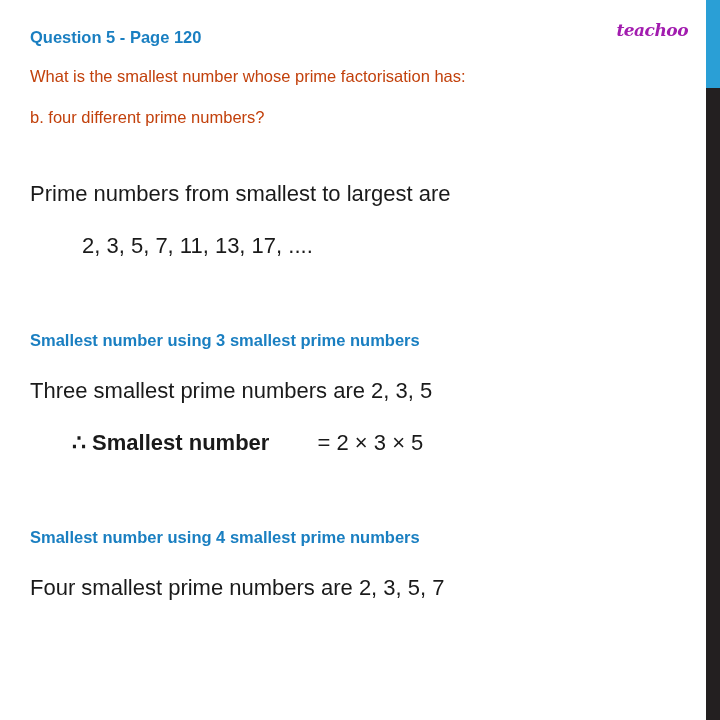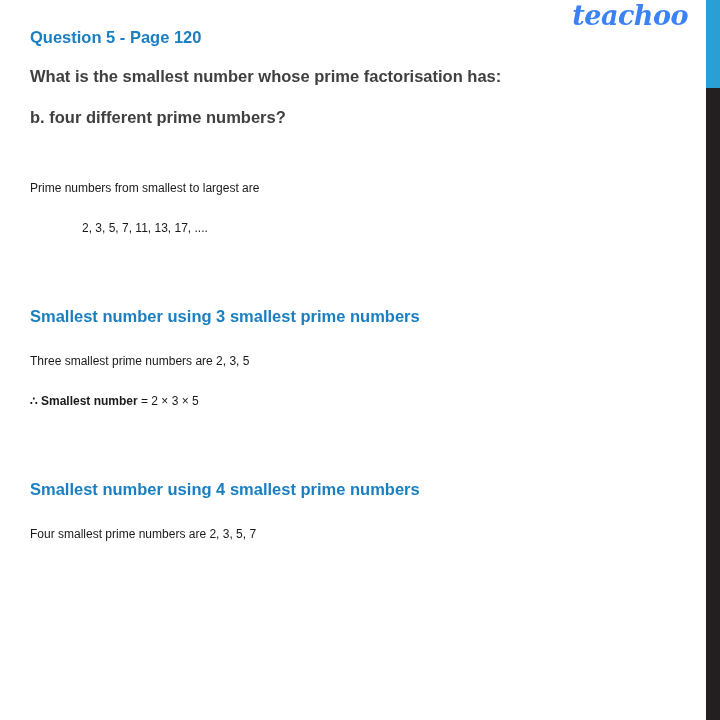--- a/index.html
+++ b/index.html
@@ -32,70 +32,71 @@
   .edge-bar-dark {
     position: absolute;
     top: 88px;
     right: 0;
     width: 14px;
     height: 632px;
     background: #231f20;
   }
   .brand {
     position: absolute;
-    top: 0;
+    top: 20px;
     right: 32px;
     font-family: "DejaVu Serif", serif;
     font-weight: bold;
     font-style: italic;
-    font-size: 27px;
-    color: #3b82f6;
+    font-size: 17px;
+    color: #a21caf;
     letter-spacing: -0.5px;
   }
   .content {
     position: absolute;
     left: 30px;
     top: 28px;
     right: 40px;
   }
   .q-title {
     color: #1a7fc1;
     font-weight: bold;
     font-size: 16.5px;
     margin: 0 0 20px 0;
   }
   .q-line {
-    color: #404040;
+    color: #c2410c;
     font-size: 16.5px;
     margin: 0 0 22px 0;
-    font-weight: bold;
+    font-weight: normal;
   }
   .body-line {
     color: #1a1a1a;
-    font-size: 12px;
+    font-size: 22px;
     margin: 0 0 26px 0;
   }
   .indent-1 {
     padding-left: 52px;
   }
   .indent-2 {
     padding-left: 196px;
   }
   .section-head {
     color: #1a7fc1;
     font-weight: bold;
     font-size: 16.5px;
     margin: 0 0 28px 0;
   }
   .bold {
     font-weight: bold;
     color: #1a1a1a;
   }
   .inline {
     display: inline;
+    margin-left: 42px;
   }
   .gap-32 { height: 32px; }
   .gap-46 { height: 46px; }
 </style>
 </head>
 <body>
 
 <div class="page">
 
   <div class="edge-bar-blue"></div>

